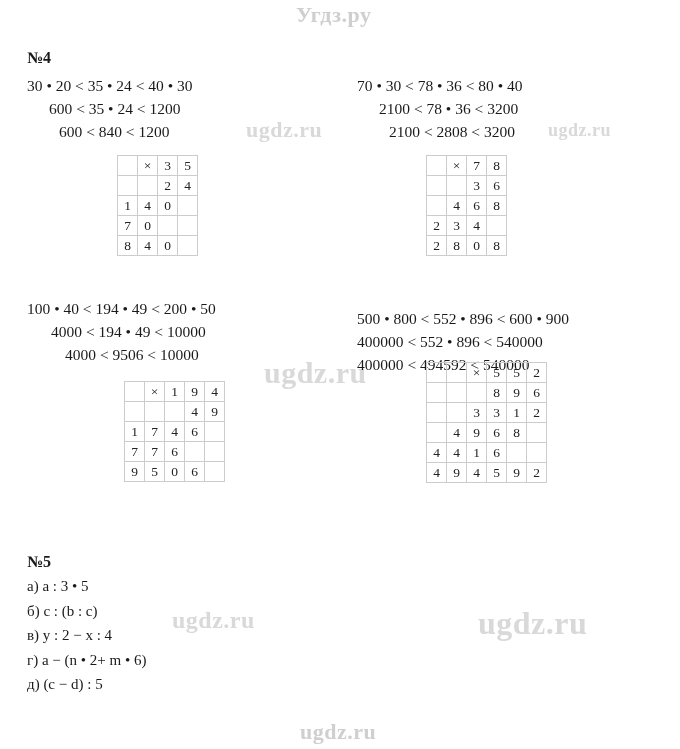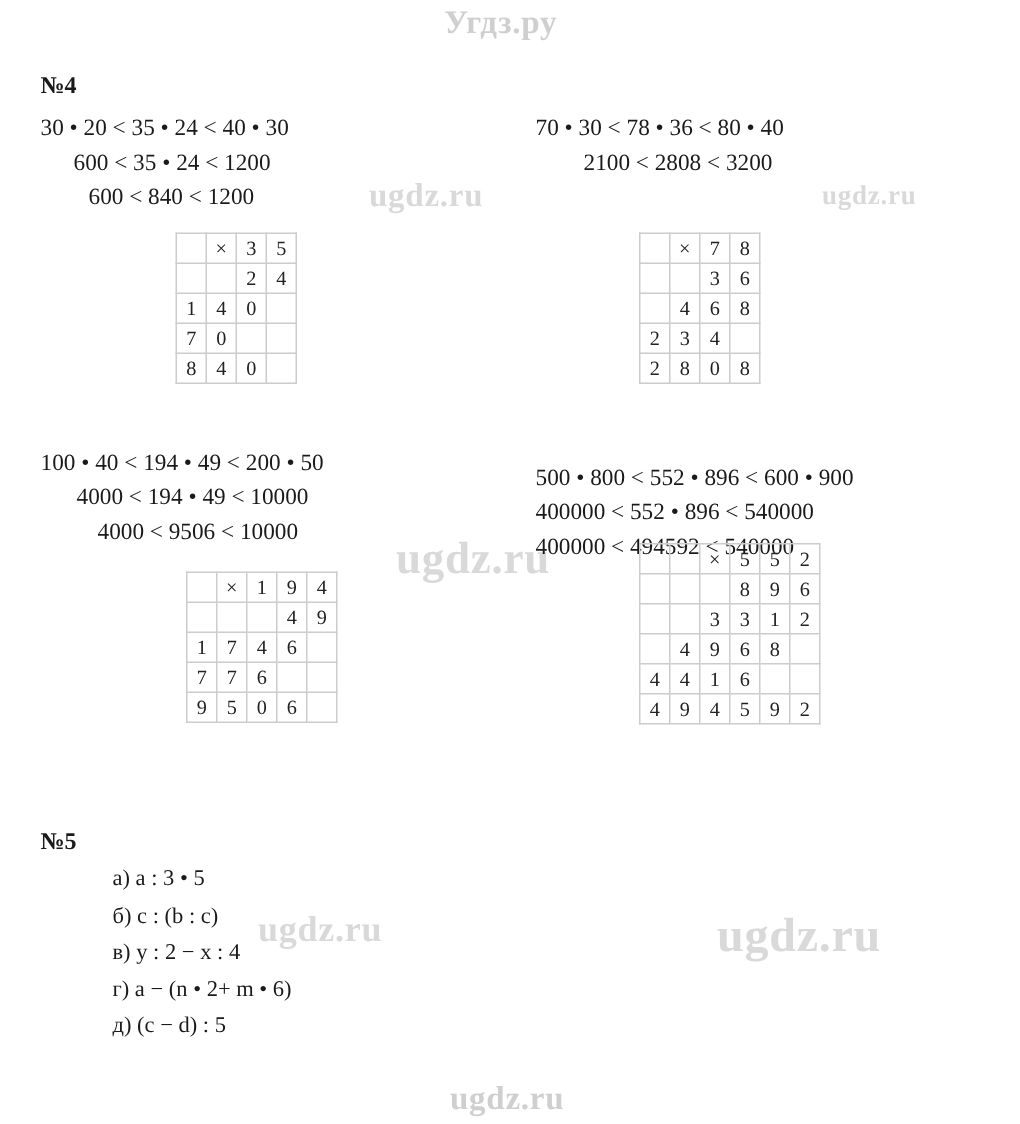--- a/index.html
+++ b/index.html
@@ -97,21 +97,21 @@
 
   
   .t5-list {
     position: absolute;
     left: 27px;
     top: 574px;
     font-size: 15px;
     line-height: 24.5px;
     font-family: "Liberation Serif", serif;
   }
-  .t5-list div { white-space: nowrap; margin-left: 48px; }
+  .t5-list div { white-space: nowrap; }
 </style>
 </head>
 <body>
 
 <div class="page">
 
   <div class="wm wm-top">Угдз.ру</div>
   <div class="wm wm-a">ugdz.ru</div>
   <div class="wm wm-b">ugdz.ru</div>
   <div class="wm wm-c">ugdz.ru</div>
@@ -122,20 +122,21 @@
   <div class="task-num" id="task4-num">№4</div>
 
   <div class="ineq" id="ineq-1">
     <span class="l1">30 • 20 &lt; 35 • 24 &lt; 40 • 30</span>
     <span class="l2">600 &lt; 35 • 24 &lt; 1200</span>
     <span class="l3">600 &lt; 840 &lt; 1200</span>
   </div>
 
   <div class="ineq" id="ineq-2">
     <span class="l1">70 • 30 &lt; 78 • 36 &lt; 80 • 40</span>
+    <span class="l2">2100 &lt; 78 • 36 &lt; 3200</span>
     <span class="l3">2100 &lt; 2808 &lt; 3200</span>
   </div>
 
   <div class="ineq" id="ineq-3">
     <span class="l1">100 • 40 &lt; 194 • 49 &lt; 200 • 50</span>
     <span class="l2">4000 &lt; 194 • 49 &lt; 10000</span>
     <span class="l3">4000 &lt; 9506 &lt; 10000</span>
   </div>
 
   <div class="ineq" id="ineq-4">

